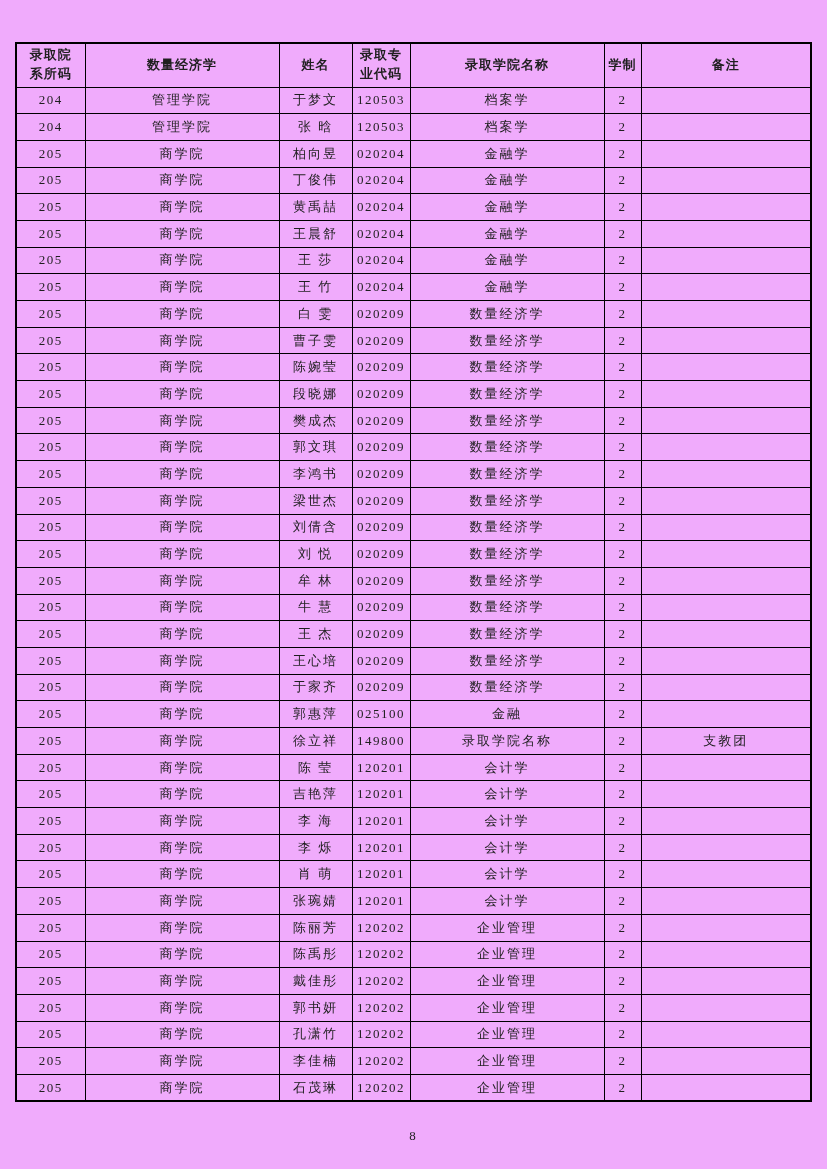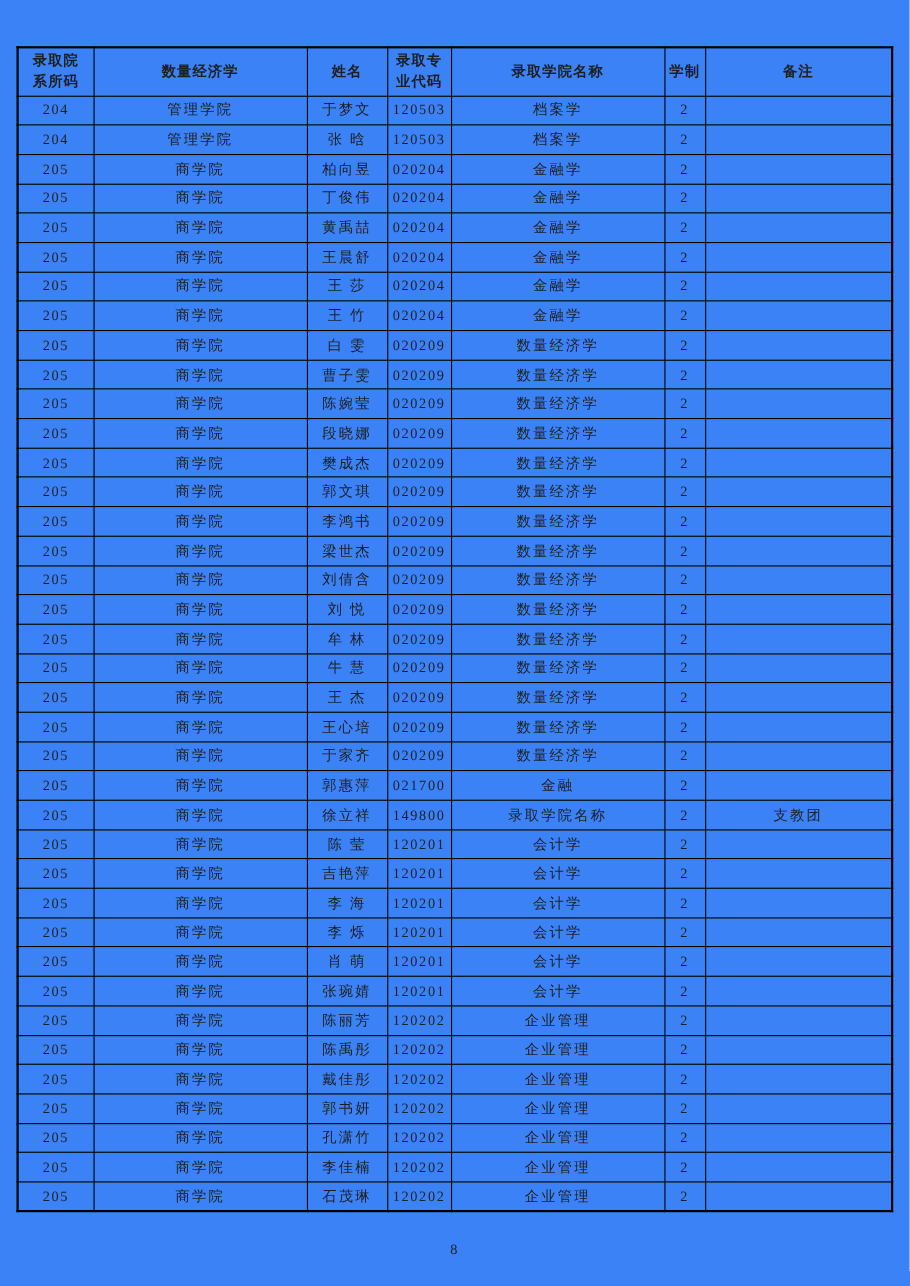--- a/index.html
+++ b/index.html
@@ -5,21 +5,21 @@
   html, body {
     margin: 0;
     padding: 0;
     background: #ffffff;
     font-family: "Liberation Serif", "DejaVu Serif", serif;
   }
   .page {
     position: relative;
     width: 827px;
     height: 1169px;
-    background: #3b82f6;
+    background: #f0abfc;
     overflow: hidden;
   }
   table.admission {
     position: absolute;
     left: 15px;
     top: 42px;
     width: 795px;
     border-collapse: collapse;
     table-layout: fixed;
     border: 2px solid #000000;
@@ -299,21 +299,21 @@
           <td class="col-name">于家齐</td>
           <td class="col-major_code">020209</td>
           <td class="col-major">数量经济学</td>
           <td class="col-duration">2</td>
           <td class="col-remark"></td>
         </tr>
         <tr>
           <td class="col-dept_code">205</td>
           <td class="col-college">商学院</td>
           <td class="col-name">郭惠萍</td>
-          <td class="col-major_code">021700</td>
+          <td class="col-major_code">025100</td>
           <td class="col-major">金融</td>
           <td class="col-duration">2</td>
           <td class="col-remark"></td>
         </tr>
         <tr>
           <td class="col-dept_code">205</td>
           <td class="col-college">商学院</td>
           <td class="col-name">徐立祥</td>
           <td class="col-major_code">149800</td>
           <td class="col-major">录取学院名称</td>

